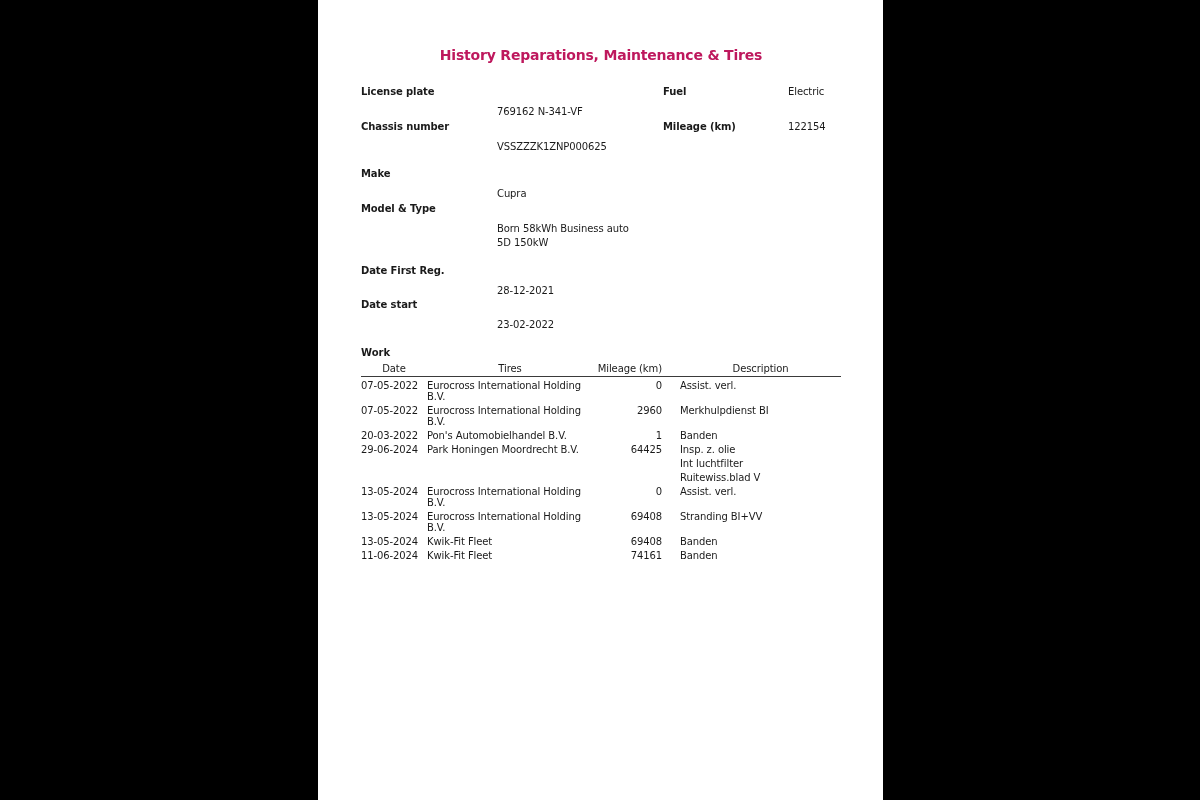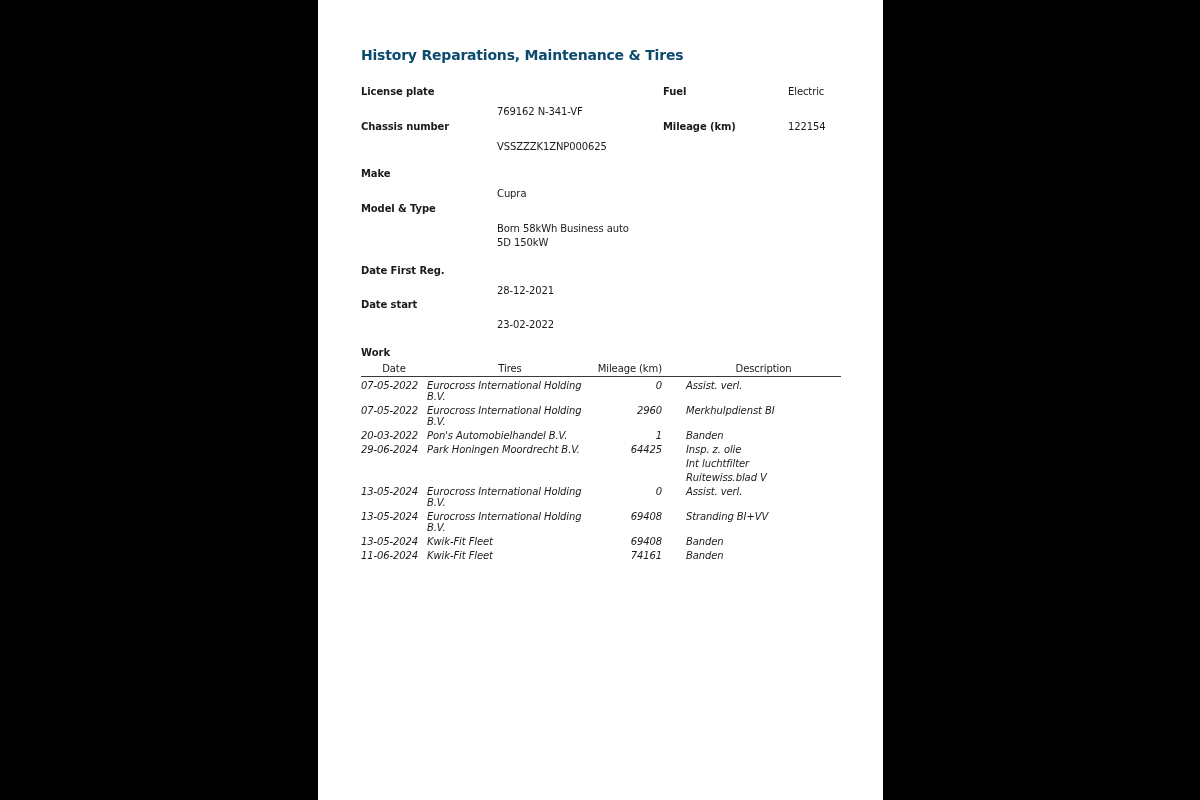--- a/index.html
+++ b/index.html
@@ -13,23 +13,24 @@
   }
   .page{
     position:absolute;left:318px;top:0;
     width:565px;height:800px;
     background:#fff;
   }
   .content{
     position:absolute;left:43px;top:47px;width:480px;
   }
   .doc-title{
-    font-size:14px;font-weight:bold;color:#0c4a6e;
+    font-size:14px;font-weight:bold;color:#be185d;
     letter-spacing:-0.2px;line-height:17px;
     margin:0 0 21px 0;
+    text-align:center;
   }
   .kv-section{margin:0 0 13px 0;}
   .kv-row{display:flex;font-size:10px;line-height:14.5px;letter-spacing:-0.1px;gap:30px;}
   .kv-label{width:106px;font-weight:bold;flex:none;}
   .kv-value{width:136px;flex:none;margin-top:20px;}
   .kv-label2{width:95px;font-weight:bold;flex:none;}
   .kv-value2{flex:1;}
   .work-heading{
     font-size:10px;font-weight:bold;line-height:14px;
     margin:10px 0 3px 0;
@@ -41,24 +42,24 @@
   table.work col.c-date{width:66px;}
   table.work col.c-dealer{width:166px;}
   table.work col.c-mileage{width:69px;}
   table.work col.c-desc{width:179px;}
   table.work th{
     font-weight:normal;text-align:center;
     padding:0 0 1px 0;line-height:12px;
     border-bottom:1.5px solid #3a3a3a;
   }
   table.work th.num{text-align:right;}
-  table.work th.desc,table.work td.desc{padding-left:24px;}
+  table.work th.desc,table.work td.desc{padding-left:18px;}
   table.work td{
     vertical-align:top;text-align:left;
-    padding:3px 0 0 0;line-height:11px;font-style:italic;
+    padding:3px 0 0 0;line-height:11px;
   }
   table.work td.num{text-align:right;}
   .cell-line{line-height:11px;white-space:nowrap;}
   td.desc .cell-line + .cell-line{margin-top:3px;}
 </style>
 </head>
 <body style="background: rgb(0, 0, 0);">
 
 <div class="page" style="background: rgb(255, 255, 255);">
   <div class="content">

